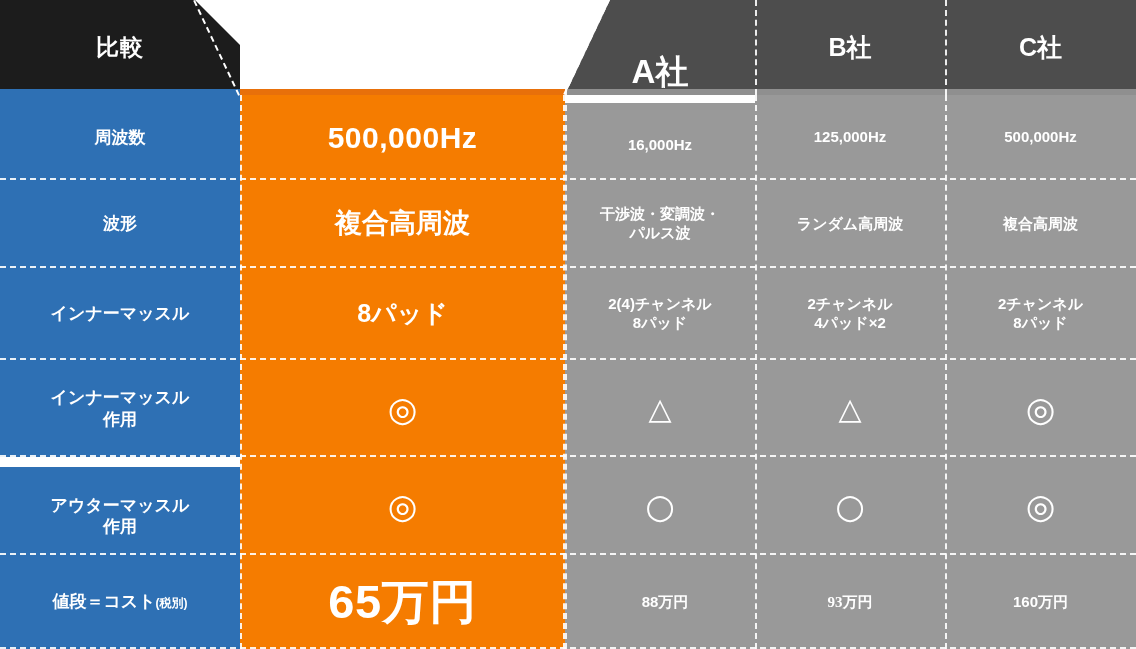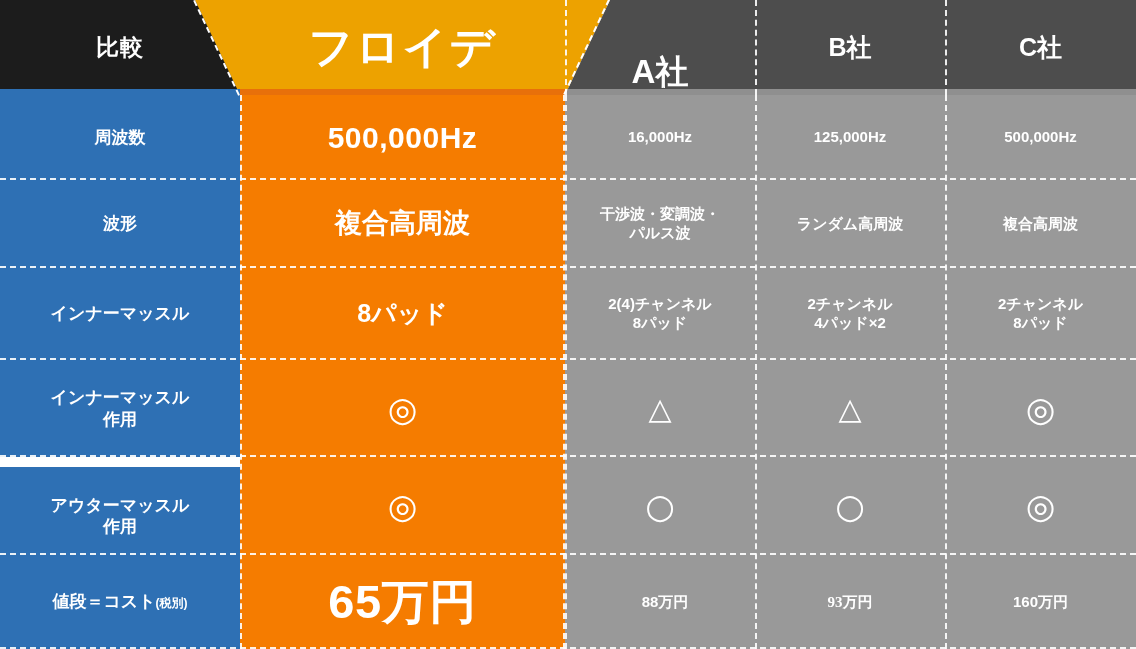--- a/index.html
+++ b/index.html
@@ -150,23 +150,20 @@
 <body>
 
 <div id="table-root">
 
   <div class="header-band">
 
     <div class="hdr hdr-label">
       <span>比較</span>
     </div>
 
-    <div class="hdr hdr-hero hdr-hero-shape">
-      <span>フロイデ</span>
-    </div>
 
     <div class="hdr hdr-a">
       <span>A社</span>
     </div>
 
     <div class="hdr hdr-c">
       <span>C社</span>
     </div>
 
     <div class="hdr hdr-b">
@@ -178,21 +175,21 @@
     <div class="hdr-underline ul-a"></div>
   </div>
 
   <div id="body-layer">
       <div class="cell label-cell bg-blue" style="top: 95px; height: 85px;">
         <div>周波数</div>
       </div>
       <div class="cell hero-cell bg-orange t-freq" style="top: 95px; height: 85px;">
         <div>500,000Hz</div>
       </div>
-      <div class="cell a-cell bg-gray" style="top: 95px; height: 85px;">
+      <div class="cell a-cell bg-gray" style="top: 103px; height: 85px;">
         <div>16,000Hz</div>
       </div>
       <div class="cell b-cell bg-gray" style="top: 95px; height: 85px;">
         <div>125,000Hz</div>
       </div>
       <div class="cell c-cell bg-gray" style="top: 95px; height: 85px;">
         <div>500,000Hz</div>
       </div>
       <div class="cell label-cell bg-blue" style="top: 180px; height: 88px;">
         <div>波形</div>

